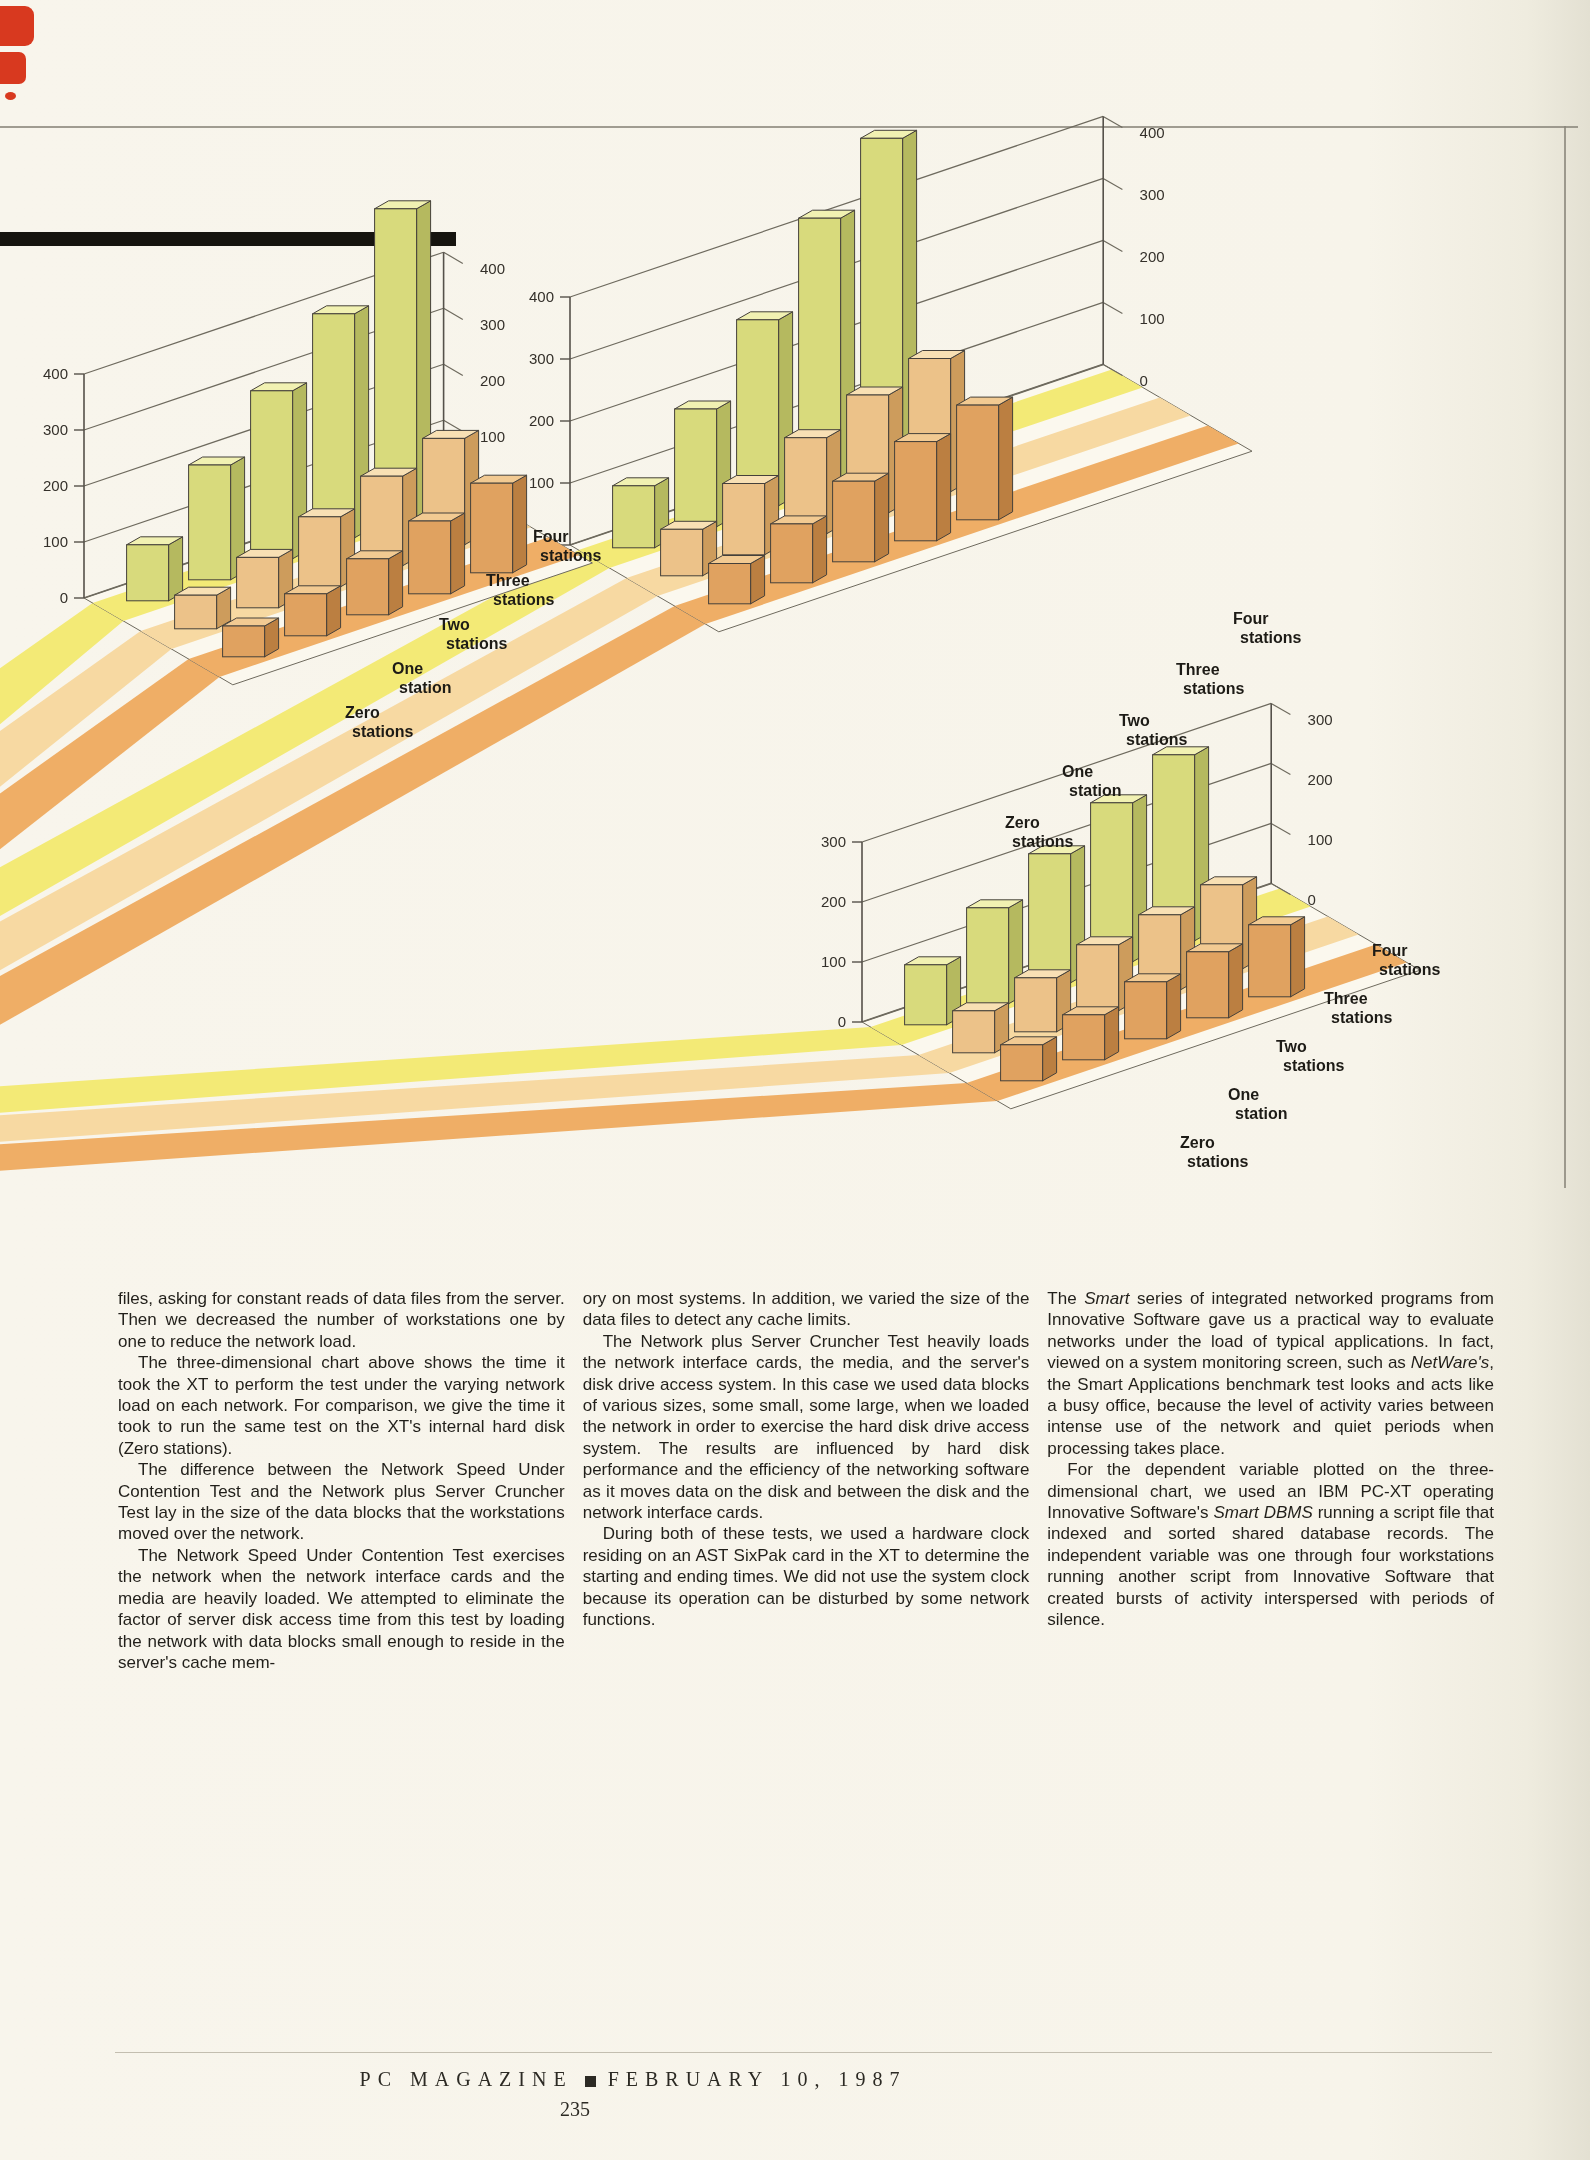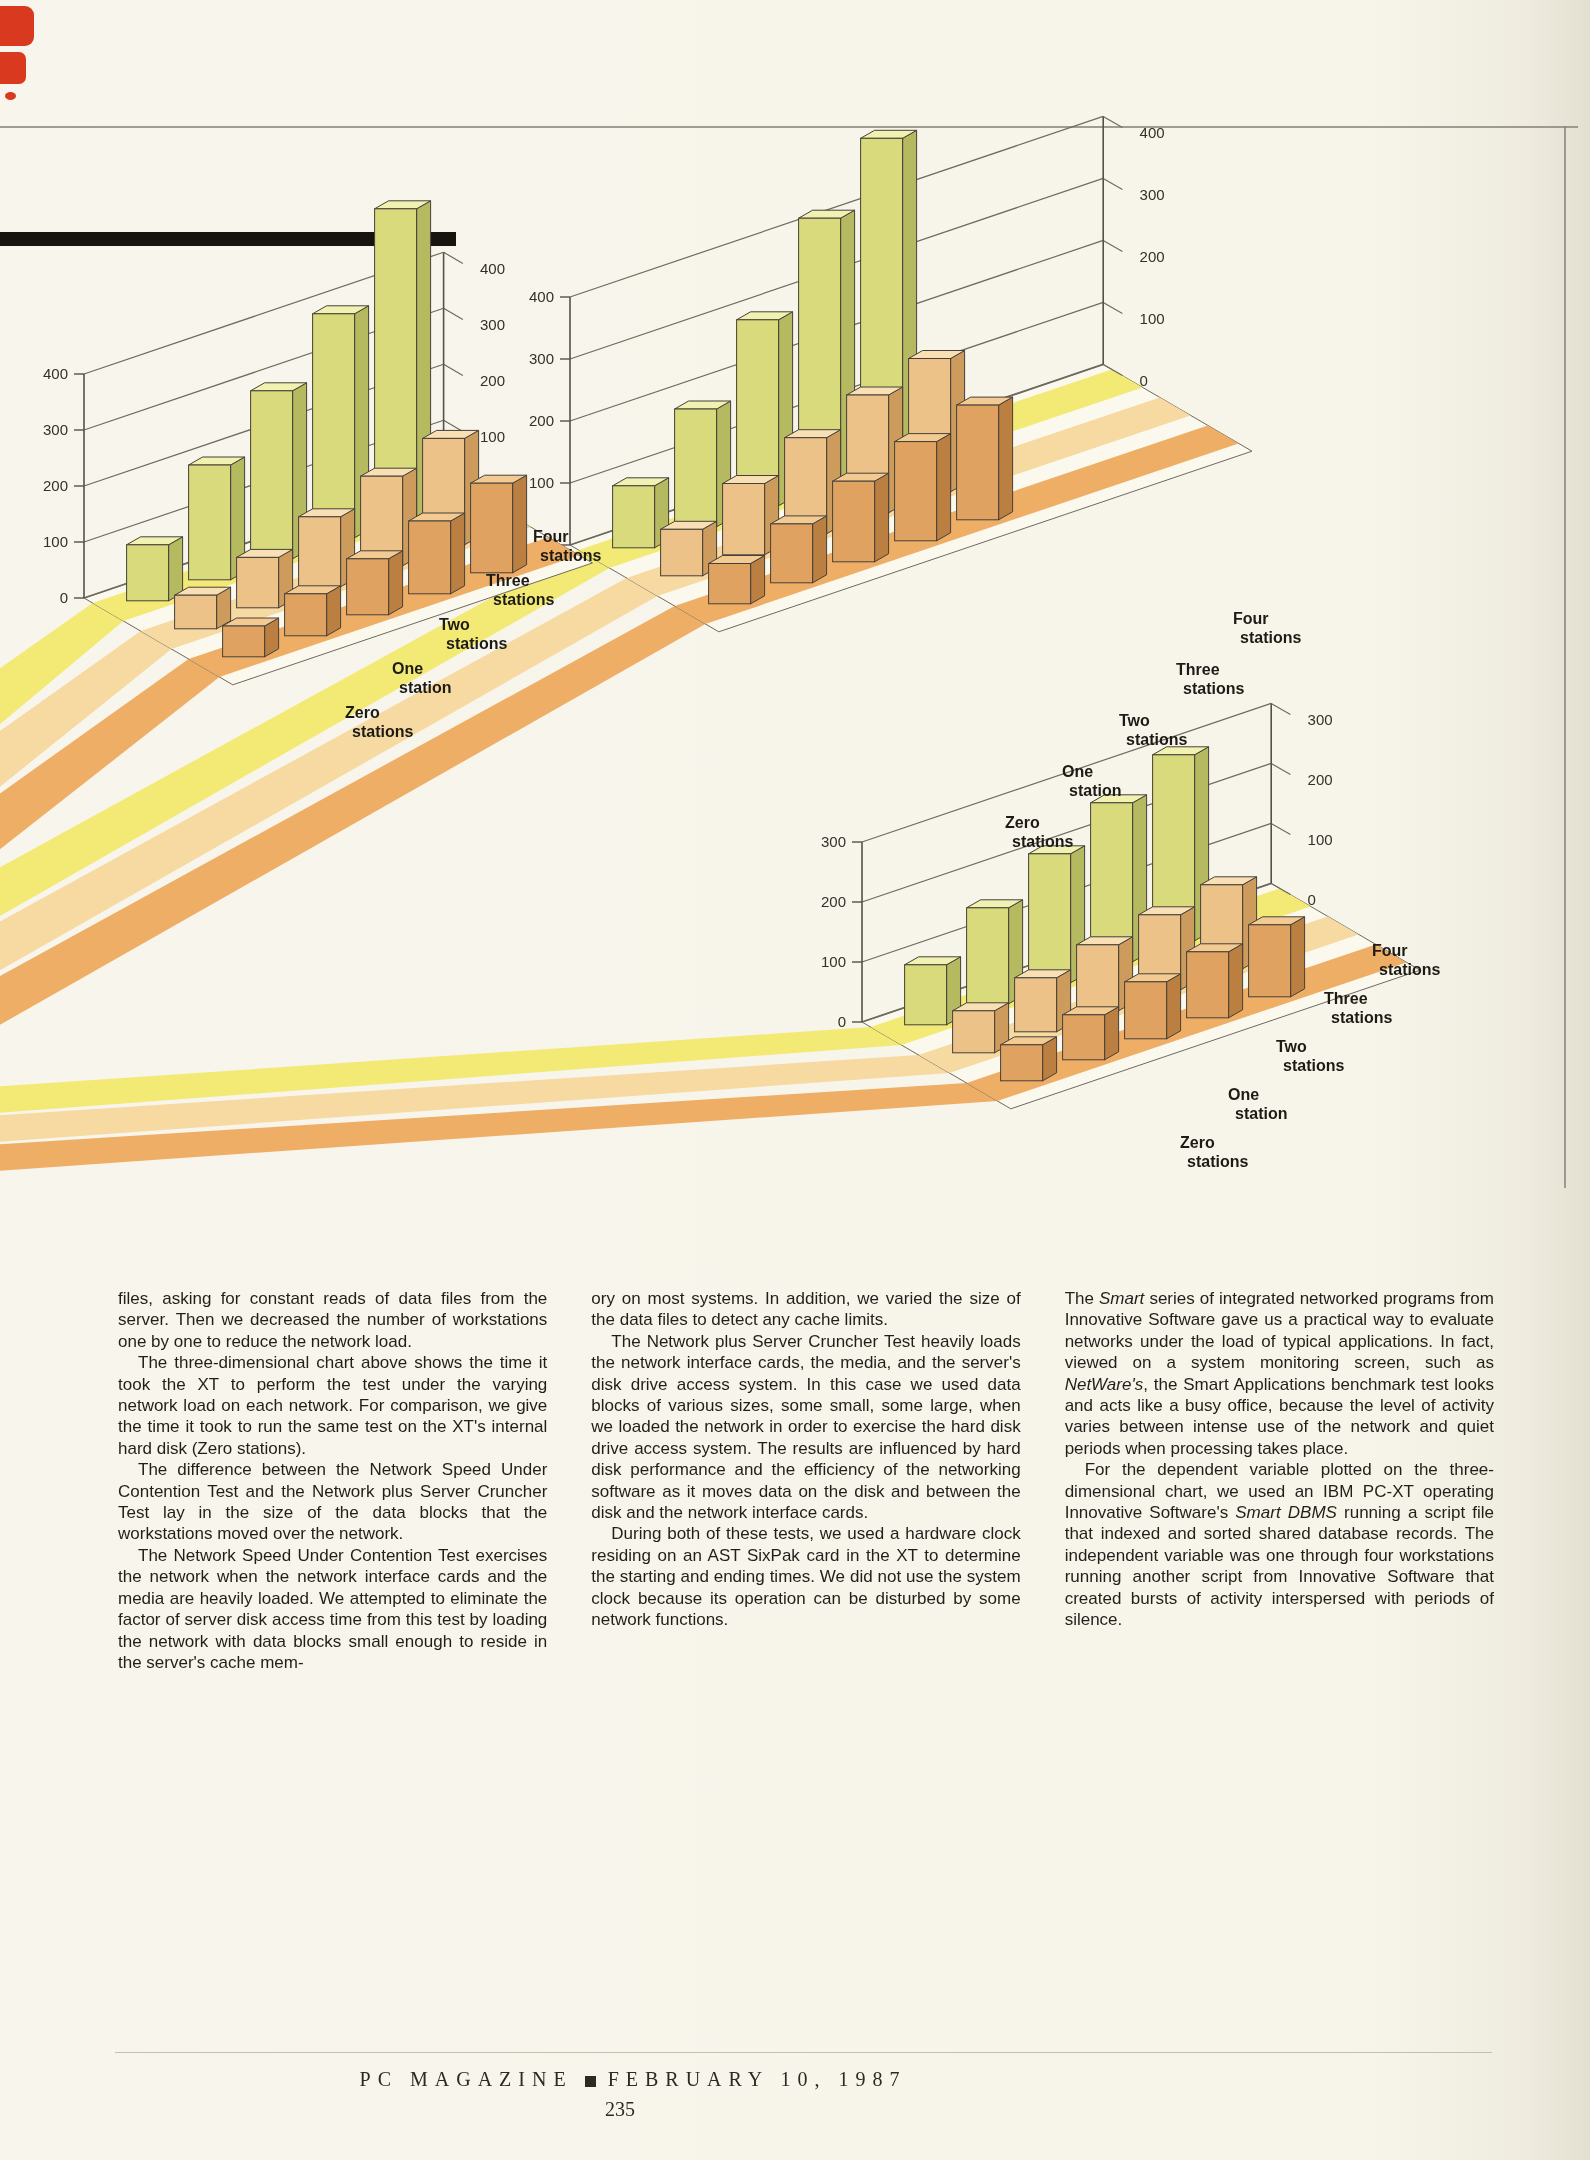--- a/index.html
+++ b/index.html
@@ -14,31 +14,31 @@
   .rule-right { position:absolute; left:1564px; top:126px; width:2px; height:1062px; background:#8a867a; opacity:.8; }
   .black-bar  { position:absolute; left:0; top:232px; width:456px; height:14px; background:#16140f; }
   .print-mark { position:absolute; background:#d8391f; }
   .m1 { left:0; top:6px;  width:34px; height:40px; border-radius:0 9px 9px 0; }
   .m2 { left:0; top:52px; width:26px; height:32px; border-radius:0 7px 7px 0; }
   .m3 { left:5px; top:92px; width:11px; height:8px; border-radius:50%; }
   #charts-svg { position:absolute; left:0; top:0; }
   #charts-svg text { font-family:"Liberation Sans", sans-serif; }
   .tick { font-size:15px; fill:#34302a; }
   .cat  { font-size:16px; font-weight:bold; fill:#1d1b16; }
-  .article { position:absolute; left:118px; top:1288px; width:1376px; display:flex; gap:44px; }
+  .article { position:absolute; left:118px; top:1288px; width:1376px; display:flex; gap:18px; }
   .article .col { flex:1; text-align:justify; font-size:17px; line-height:1.26; color:#211f1a; }
   .article p { margin:0; }
   .article p.ind { text-indent:20px; }
   .article .i { font-style:italic; }
   .article .b { font-weight:normal; }
   .rule-footer { position:absolute; left:115px; top:2052px; width:1377px; height:1px; background:#c3beb0; }
   .footer-line { position:absolute; left:0; top:2068px; width:1266px; text-align:center;
                  font-family:"Liberation Serif", serif; font-size:20px; letter-spacing:7px; color:#2c2a24; }
   .footer-line .sq { display:inline-block; width:11px; height:11px; background:#2c2a24; margin:0 12px; vertical-align:middle; }
-  .page-number { position:absolute; left:560px; top:2098px; width:120px; text-align:center;
+  .page-number { position:absolute; left:560px; top:2098px; width:120px; text-align:left;
                  font-family:"Liberation Serif", serif; font-size:20px; color:#2c2a24; }
 </style>
 </head>
 <body>
 
 <div class="page">
   <div class="print-mark m1"></div>
   <div class="print-mark m2"></div>
   <div class="print-mark m3"></div>
   <div class="rule-top"></div>

